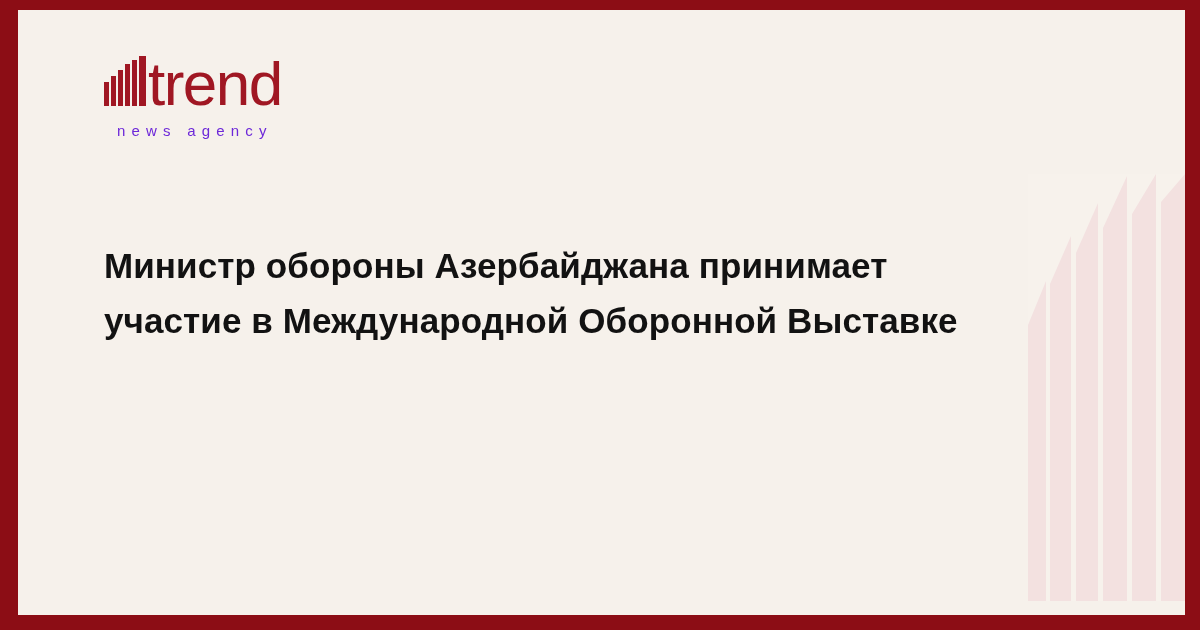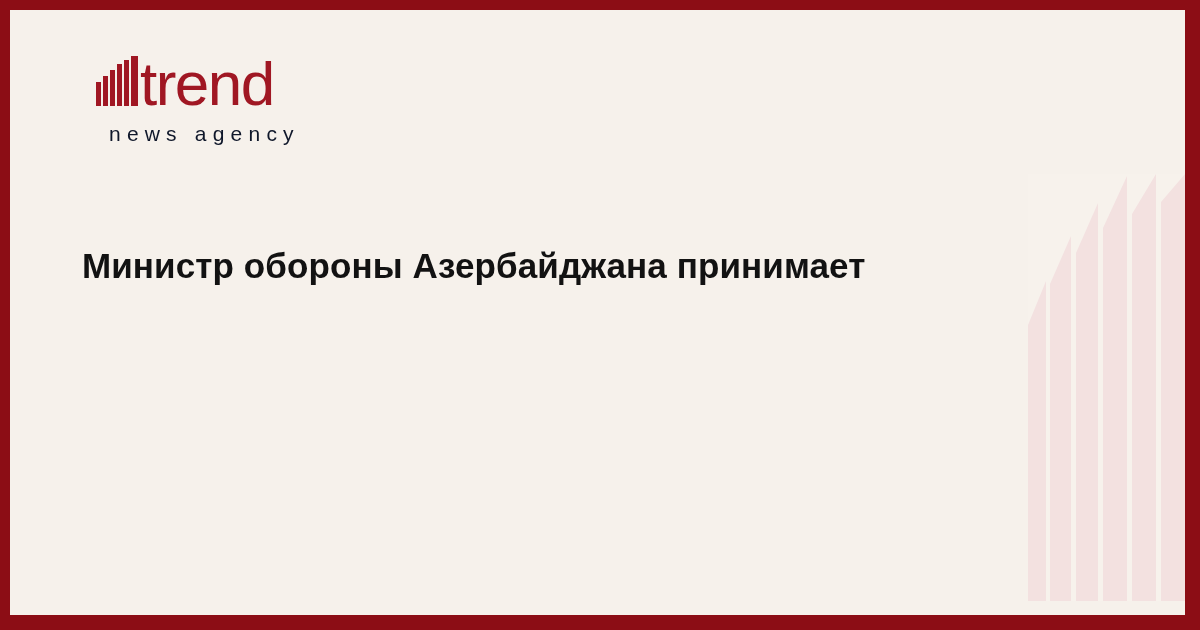--- a/index.html
+++ b/index.html
@@ -15,21 +15,21 @@
     background: #8C0D15;
   }
 
   
   .card {
     position: relative;
     box-sizing: border-box;
     width: 1200px;
     height: 630px;
     background: #8C0D15;        
-    padding: 10px 15px 15px 10px;
+    padding: 10px 15px 15px 18px;
   }
   .canvas {
     position: relative;
     width: 100%;
     height: 100%;
     background: #F6F1EB;        
     overflow: hidden;
   }
 
   
@@ -82,31 +82,31 @@
     font-size: 62px;
     font-weight: 400;
     letter-spacing: -1.5px;
     color: #A01723;
     line-height: 1;
   }
   .logo-tagline {
     margin-top: 16px;
     margin-left: 13px;
     font-family: "Liberation Sans", sans-serif;
-    font-size: 21px;
+    font-size: 15px;
     font-weight: 400;
     letter-spacing: 6.2px;
-    color: #0f172a;
+    color: #6d28d9;
     white-space: nowrap;
   }
 
   
   .headline {
     position: absolute;
-    left: 72px;
+    left: 86px;
     top: 228px;
     width: 960px;
     font-family: "Liberation Sans", sans-serif;
     font-size: 35px;
     font-weight: 700;
     line-height: 55px;
     color: #121212;
     letter-spacing: 0.1px;
   }
   .headline-line { display: block; white-space: nowrap; }
@@ -148,16 +148,17 @@
             <div style="position: absolute; bottom: 0px; left: 28px; width: 5px; height: 46px; background: rgb(160, 23, 35);"></div>
             <div style="position: absolute; bottom: 0px; left: 35px; width: 7px; height: 50px; background: rgb(160, 23, 35);"></div>
           </div>
         <div class="logo-wordmark">trend</div>
       </div>
       <div class="logo-tagline">news agency</div>
     </div>
 
     <div class="headline">
       <span class="headline-line">Министр обороны Азербайджана принимает</span>
+      <span class="headline-line">участие в Международной Оборонной Выставке</span>
     </div>
 
   </div>
 </div>
 
 </body></html>

